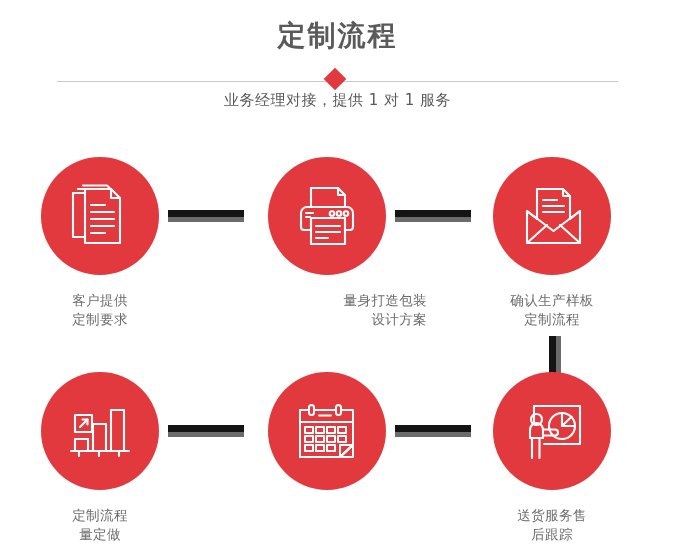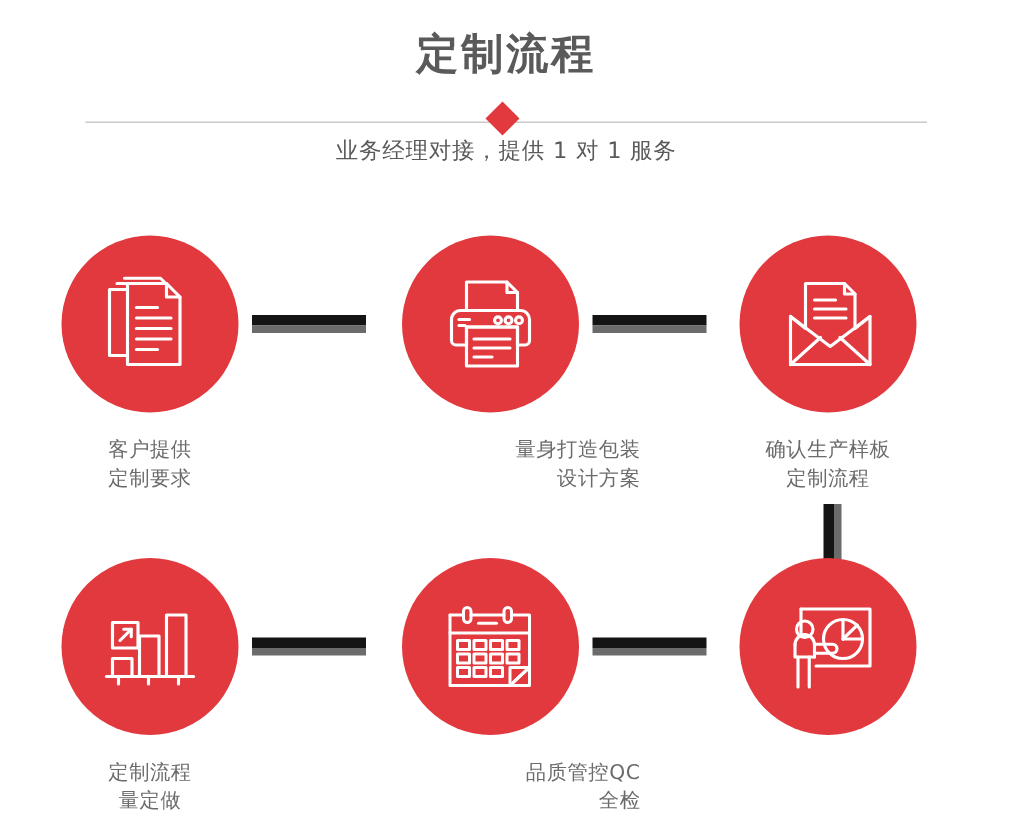--- a/index.html
+++ b/index.html
@@ -322,22 +322,20 @@
             <rect x="9" y="35" width="8" height="6"></rect>
             <rect x="20" y="35" width="8" height="6"></rect>
             <rect x="31" y="35" width="8" height="6"></rect>
             <rect x="42" y="35" width="8" height="6"></rect>
             <rect x="9" y="44" width="8" height="6"></rect>
             <rect x="20" y="44" width="8" height="6"></rect>
             <rect x="31" y="44" width="8" height="6"></rect>
           </g>
         </svg>
       </div>
-      <div class="node-label">品质管控QC
-全检</div>
     </div>
 
     <div class="connector-h gap-2">
       <div class="bar-main"></div>
       <div class="bar-shadow"></div>
     </div>
 
     <div class="node col-3">
       <div class="circle">
         <svg width="64" height="62" viewBox="0 0 64 62">
@@ -350,15 +348,17 @@
             <path d="M42 26 L51.5 16.8"></path>
             <path d="M11 19.5 a5.5 5.5 0 1 1 11 0 a5.5 5.5 0 1 1 -11 0"></path>
             <path d="M10 30 a6.5 7 0 0 1 13 0 V38"></path>
             <path d="M23 29.5 H35 a3 3 0 0 1 0 6 H23"></path>
             <path d="M12 38 V58"></path>
             <path d="M19.5 38 V58"></path>
             <path d="M10 30 V38 H23"></path>
           </g>
         </svg>
       </div>
+      <div class="node-label">送货服务售
+后跟踪</div>
     </div>
   </div>
 </div>
 
 </body></html>

